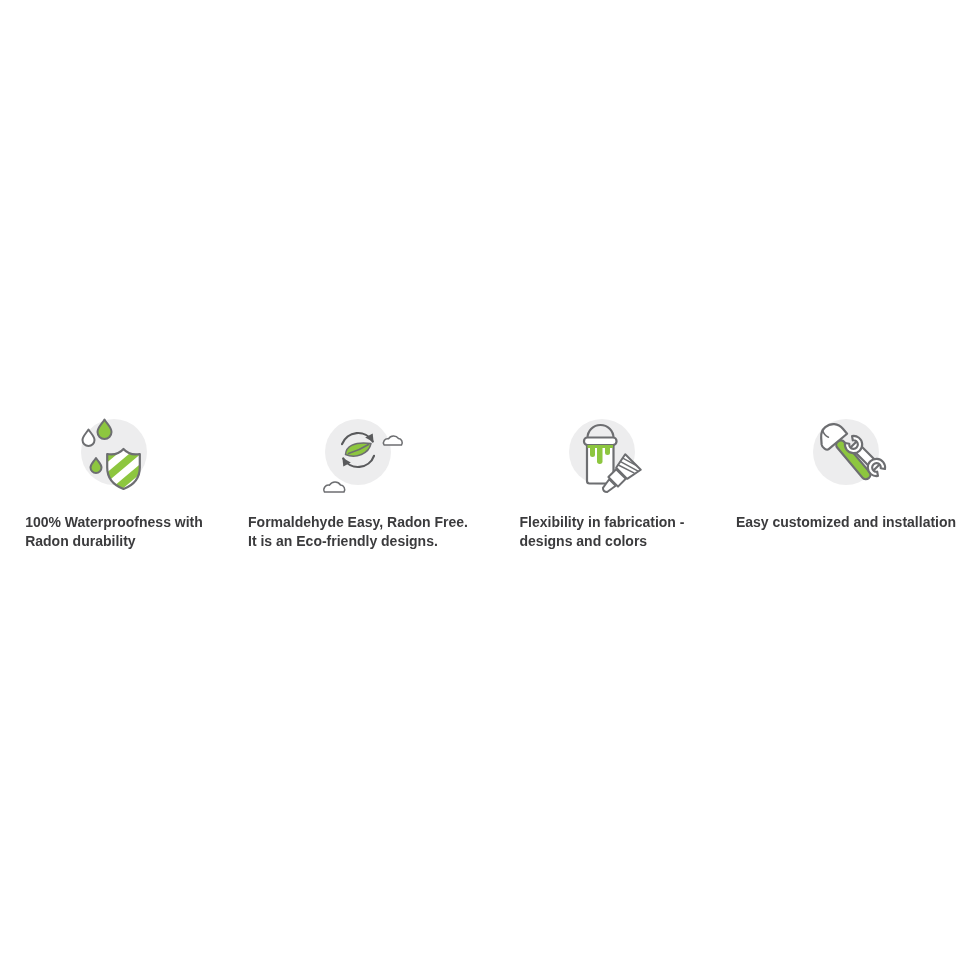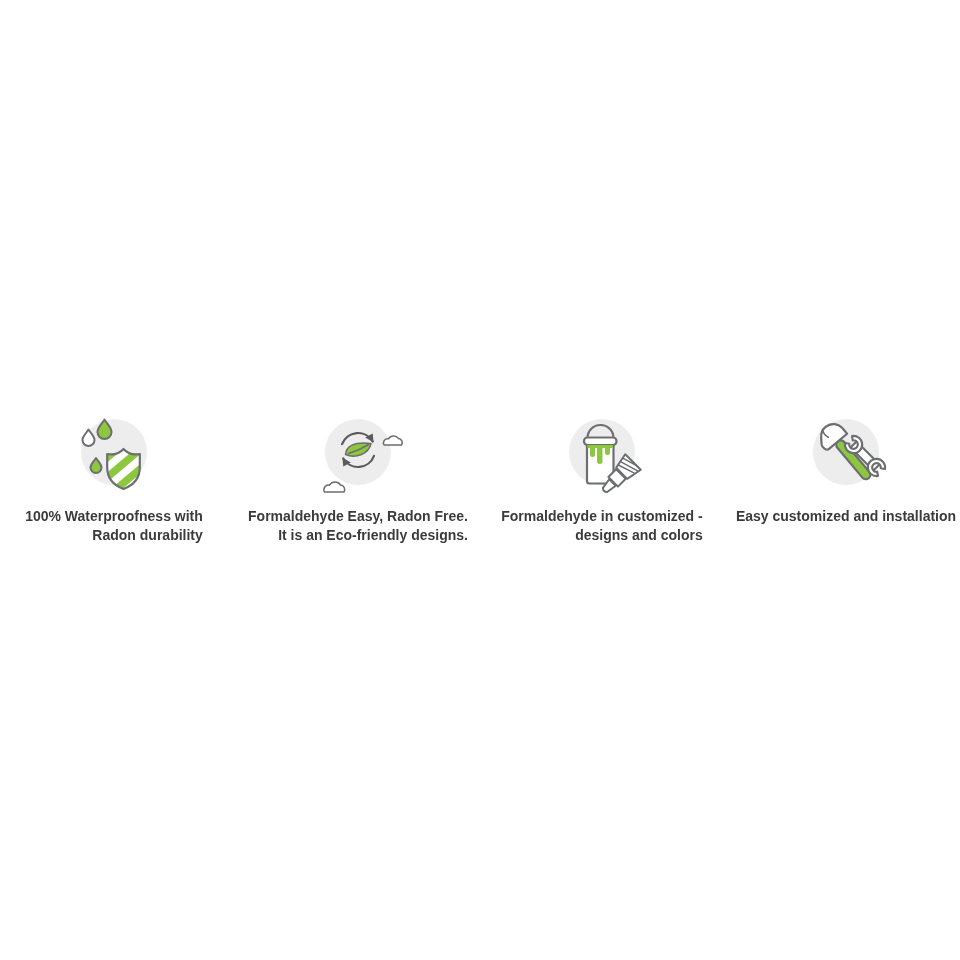--- a/index.html
+++ b/index.html
@@ -21,23 +21,23 @@
     position:absolute;top:407px;left:-8px;width:976px;
     display:flex;align-items:flex-start;
   }
   .feature{
     flex:1 1 0;min-width:0;
     display:flex;flex-direction:column;align-items:center;
   }
   .icon-wrap{width:90px;height:90px;display:block}
   .icon-wrap svg{display:block;overflow:visible}
   .caption{
-    margin:10px 4px 0;
+    margin:16px 4px 0;
     font-size:14px;font-weight:bold;line-height:19px;
-    color:var(--text);text-align:right;
+    color:var(--text);text-align:left;
   }
   
   .cbg{fill:var(--circle-bg)}
   .fw{fill:#fff}
   .fg{fill:var(--green)}
   .fa{fill:var(--arrow)}
   .nf{fill:none}
   .st{stroke:var(--outline);stroke-width:2.2;stroke-linejoin:round;stroke-linecap:round}
   .st2{stroke:var(--outline);stroke-width:2;stroke-linejoin:round;stroke-linecap:round}
   .stt{stroke:var(--outline);stroke-width:1.5;stroke-linejoin:round;stroke-linecap:round}
@@ -128,21 +128,21 @@
 
         <g transform="translate(47,84) rotate(-45)">
           <path class="fw st2" d="M1.5,-3 Q-1.5,0 1.5,3 L12,4.6 L12,-4.6 Z"></path>
           <rect class="fw st2" x="13" y="-6.8" width="11" height="13.6"></rect>
           <path class="fw st2" d="M25,-7.8 L41,-11 L41,11 L25,7.8 Z"></path>
           <path class="nf stt" d="M28.5,-8.3 L34,8.3 M32.5,-9.1 L38,9.5 M36.5,-9.9 L41,5"></path>
         </g>
       </svg>
     </span>
     <p class="caption">
-      <span>Formaldehyde in customized -</span><br>
+      <span>Flexibility in fabrication -</span><br>
       <span>designs and colors</span>
     </p>
   </div>
 
   <div class="feature">
     <span class="icon-wrap">
       <svg width="90" height="90" viewBox="0 0 90 90" xmlns="http://www.w3.org/2000/svg">
         <circle class="cbg" cx="45" cy="45" r="33"></circle>
 
         <g transform="translate(34,31) rotate(-40)">

